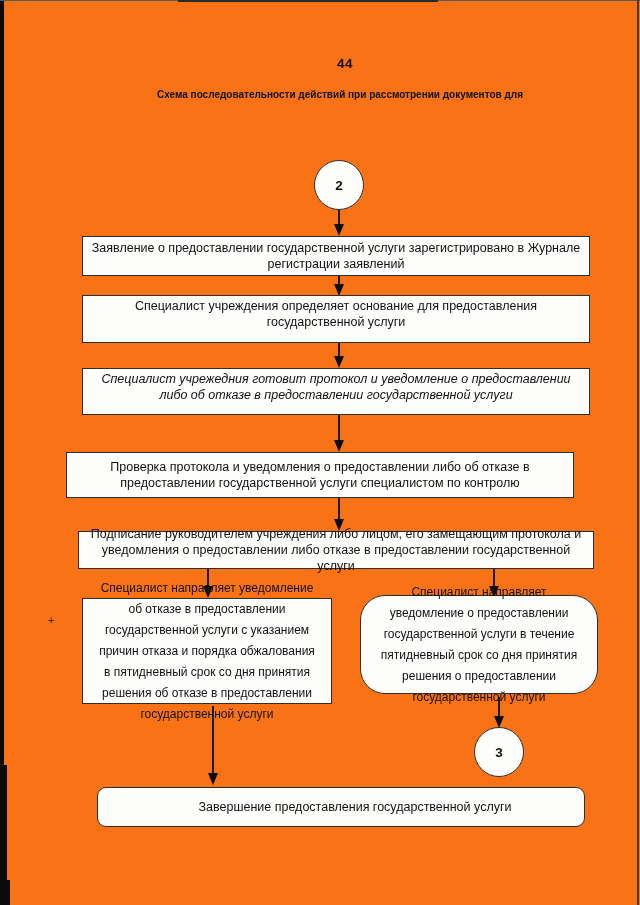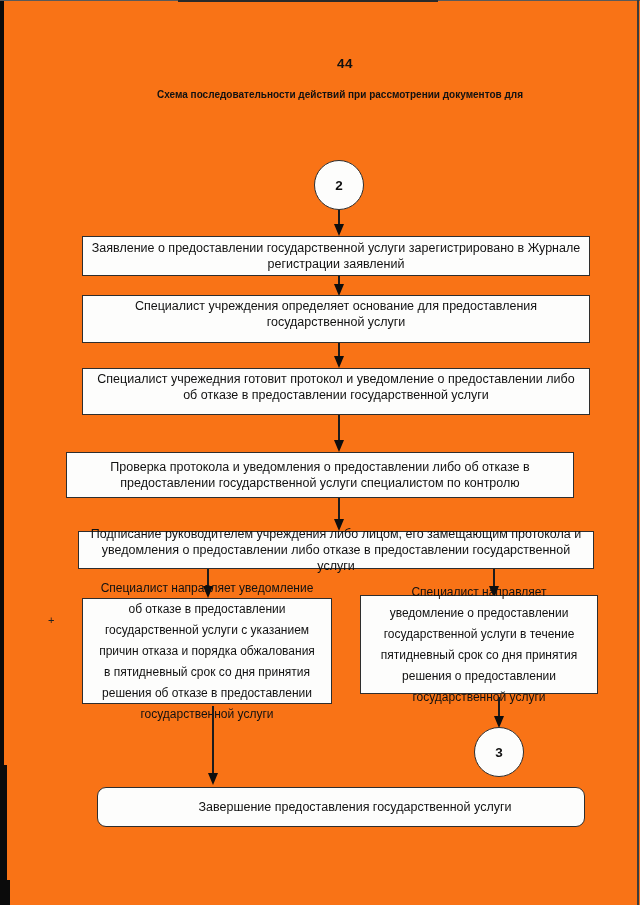--- a/index.html
+++ b/index.html
@@ -103,21 +103,21 @@
 
   <div class="node" style="left:82px;top:295px;width:508px;height:48px;align-items:flex-start;text-align:center;">
     <span>Специалист учреждения определяет основание для предоставления государственной услуги</span>
   </div>
 
   <div class="arrow" style="left:333px;top:343px;">
     <div class="shaft" style="height:13px;"></div>
       <div class="head"></div>
   </div>
 
-  <div class="node" style="left:82px;top:368px;width:508px;height:47px;align-items:flex-start;">
+  <div class="node" style="left:82px;top:368px;width:508px;height:47px;align-items:flex-start;font-style:italic;">
     <span>Специалист учрежедния готовит протокол и уведомление о предоставлении либо об отказе в предоставлении государственной услуги</span>
   </div>
 
   <div class="arrow" style="left:333px;top:415px;">
     <div class="shaft" style="height:25px;"></div>
       <div class="head"></div>
   </div>
 
   <div class="node" style="left:66px;top:452px;width:508px;height:46px;">
     <span>Проверка протокола и уведомления о предоставлении либо об отказе в предоставлении государственной услуги специалистом по контролю</span>
@@ -140,21 +140,21 @@
     <div class="shaft" style="height:17px;"></div>
       <div class="head"></div>
   </div>
 
   <div class="plus" style="left:48px;top:614px;">+</div>
 
   <div class="node small" style="left:82px;top:598px;width:250px;height:106px;">
     <span>Специалист направляет уведомление об отказе в предоставлении государственной услуги с указанием причин отказа и порядка обжалования в пятидневный срок со дня принятия решения об отказе в предоставлении государственной услуги</span>
   </div>
 
-  <div class="node small" style="left:360px;top:595px;width:238px;height:99px;">
+  <div class="node small" style="left:360px;top:595px;width:238px;height:99px;border-radius:25px;">
     <span>Специалист направляет уведомление о предоставлении государственной услуги  в течение пятидневный срок со дня принятия решения о предоставлении государственной услуги</span>
   </div>
 
   <div class="arrow" style="left:207px;top:706px;">
     <div class="shaft" style="height:67px;"></div>
       <div class="head"></div>
   </div>
 
   <div class="arrow" style="left:493px;top:697px;">
     <div class="shaft" style="height:19px;"></div>

